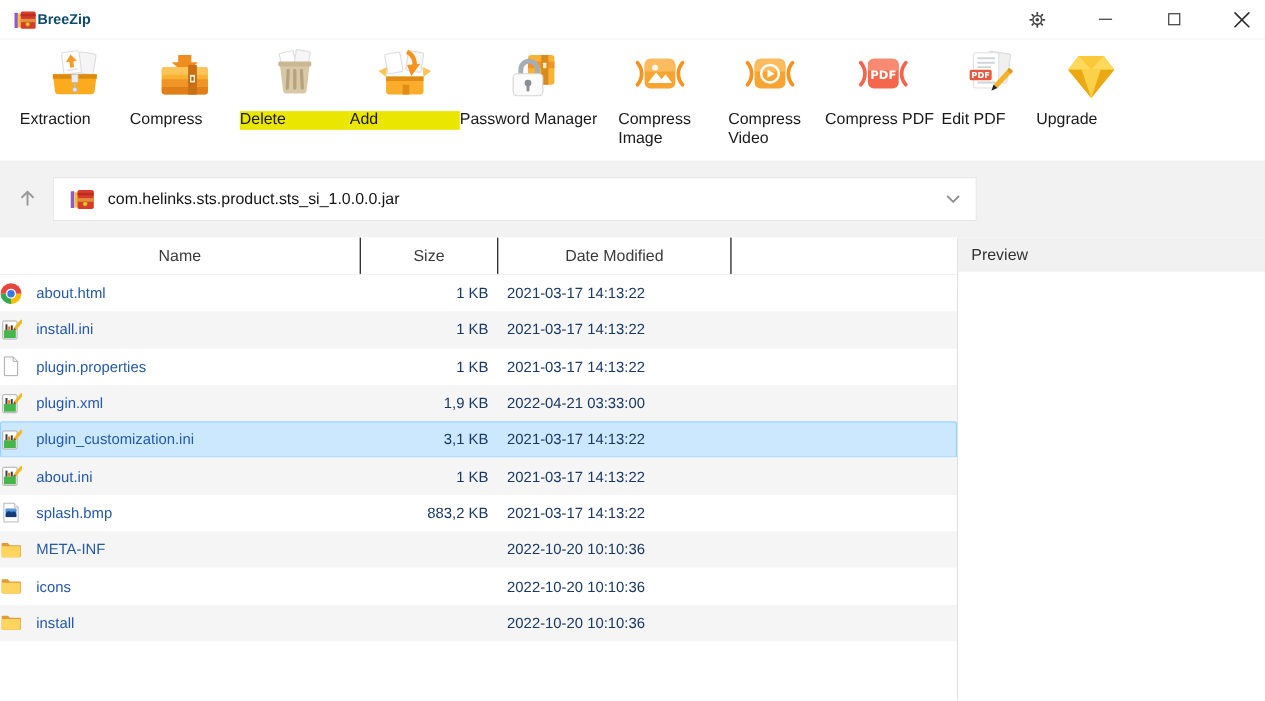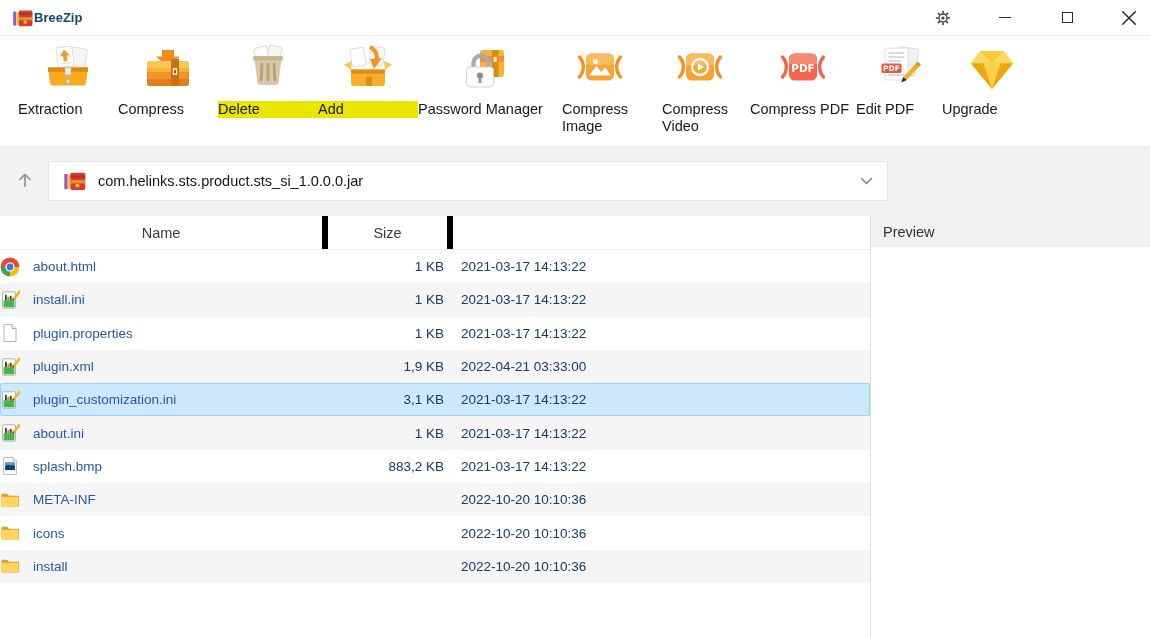--- a/index.html
+++ b/index.html
@@ -50,21 +50,21 @@
   
   .content { flex:1; display:flex; background:#fff; min-height:0; }
   .filelist { width:870px; flex:none; }
   .vline { width:1px; background:#e0e0e0; flex:none; }
   .preview { flex:1; display:flex; flex-direction:column;gap:16px; }
   .preview-header { height:31px; background:#f1f1f1; display:flex; align-items:center; padding-left:12px; font-size:14.5px; color:#333; flex:none; }
   .preview-body { flex:1; background:#fff; }
 
   .list-header { display:grid; grid-template-columns:328px 125px 212px 1fr; height:34px; background:#fff; border-bottom:1px solid #f0f0f0; }
   .hcell { display:flex; align-items:center; justify-content:center; font-size:14.5px; color:#3a3a3a; cursor:default; }
-  .hcell.b { border-right:6px solid #000000; }
+  .hcell.b { border-right:1px solid #000000; }
 
   .rows { }
   .frow { display:grid; grid-template-columns:328px 125px 212px 1fr; height:33.3px; align-items:center; cursor:default; }
   .frow:nth-child(even) { background:#f5f5f5; }
   .frow.sel { background:var(--sel-bg,#cce8ff); box-shadow: inset 0 0 0 1px var(--sel-border,#99d1ff); border-radius:2px; }
   .name-cell { display:flex; align-items:center; padding-left:0; gap:13px; overflow:hidden; }
   .ficon { width:20px; height:20px; flex:none; display:inline-flex; }
   .ficon svg { width:20px; height:20px; }
   .fname { font-size:13.5px; color:var(--name-link,#2458a8); white-space:nowrap; }
   .size-cell { text-align:right; padding-right:9px; font-size:13.5px; color:var(--meta-text,#1a3864); }
@@ -315,20 +315,21 @@
           </svg>
         </span>
     </div>
   </div>
 
   <div class="content">
     <div class="filelist">
       <div class="list-header">
         <span class="hcell b">Name</span>
         <span class="hcell b">Size</span>
+        <span class="hcell b">Date Modified</span>
         <span class="hcell"></span>
       </div>
       <div class="rows">
         <div class="frow">
           <span class="name-cell">
             <span class="ficon">
                 <svg viewBox="0 0 20 20">
                   <circle cx="10" cy="10" r="9.5" fill="#fff"></circle>
                   <path d="M10 10 L.5 10 A9.5 9.5 0 0 1 19.5 10 Z" fill="#e8453c"></path>
                   <path d="M10 10 L.5 10 A9.5 9.5 0 0 0 10 19.5 Z" fill="#34a853"></path>

